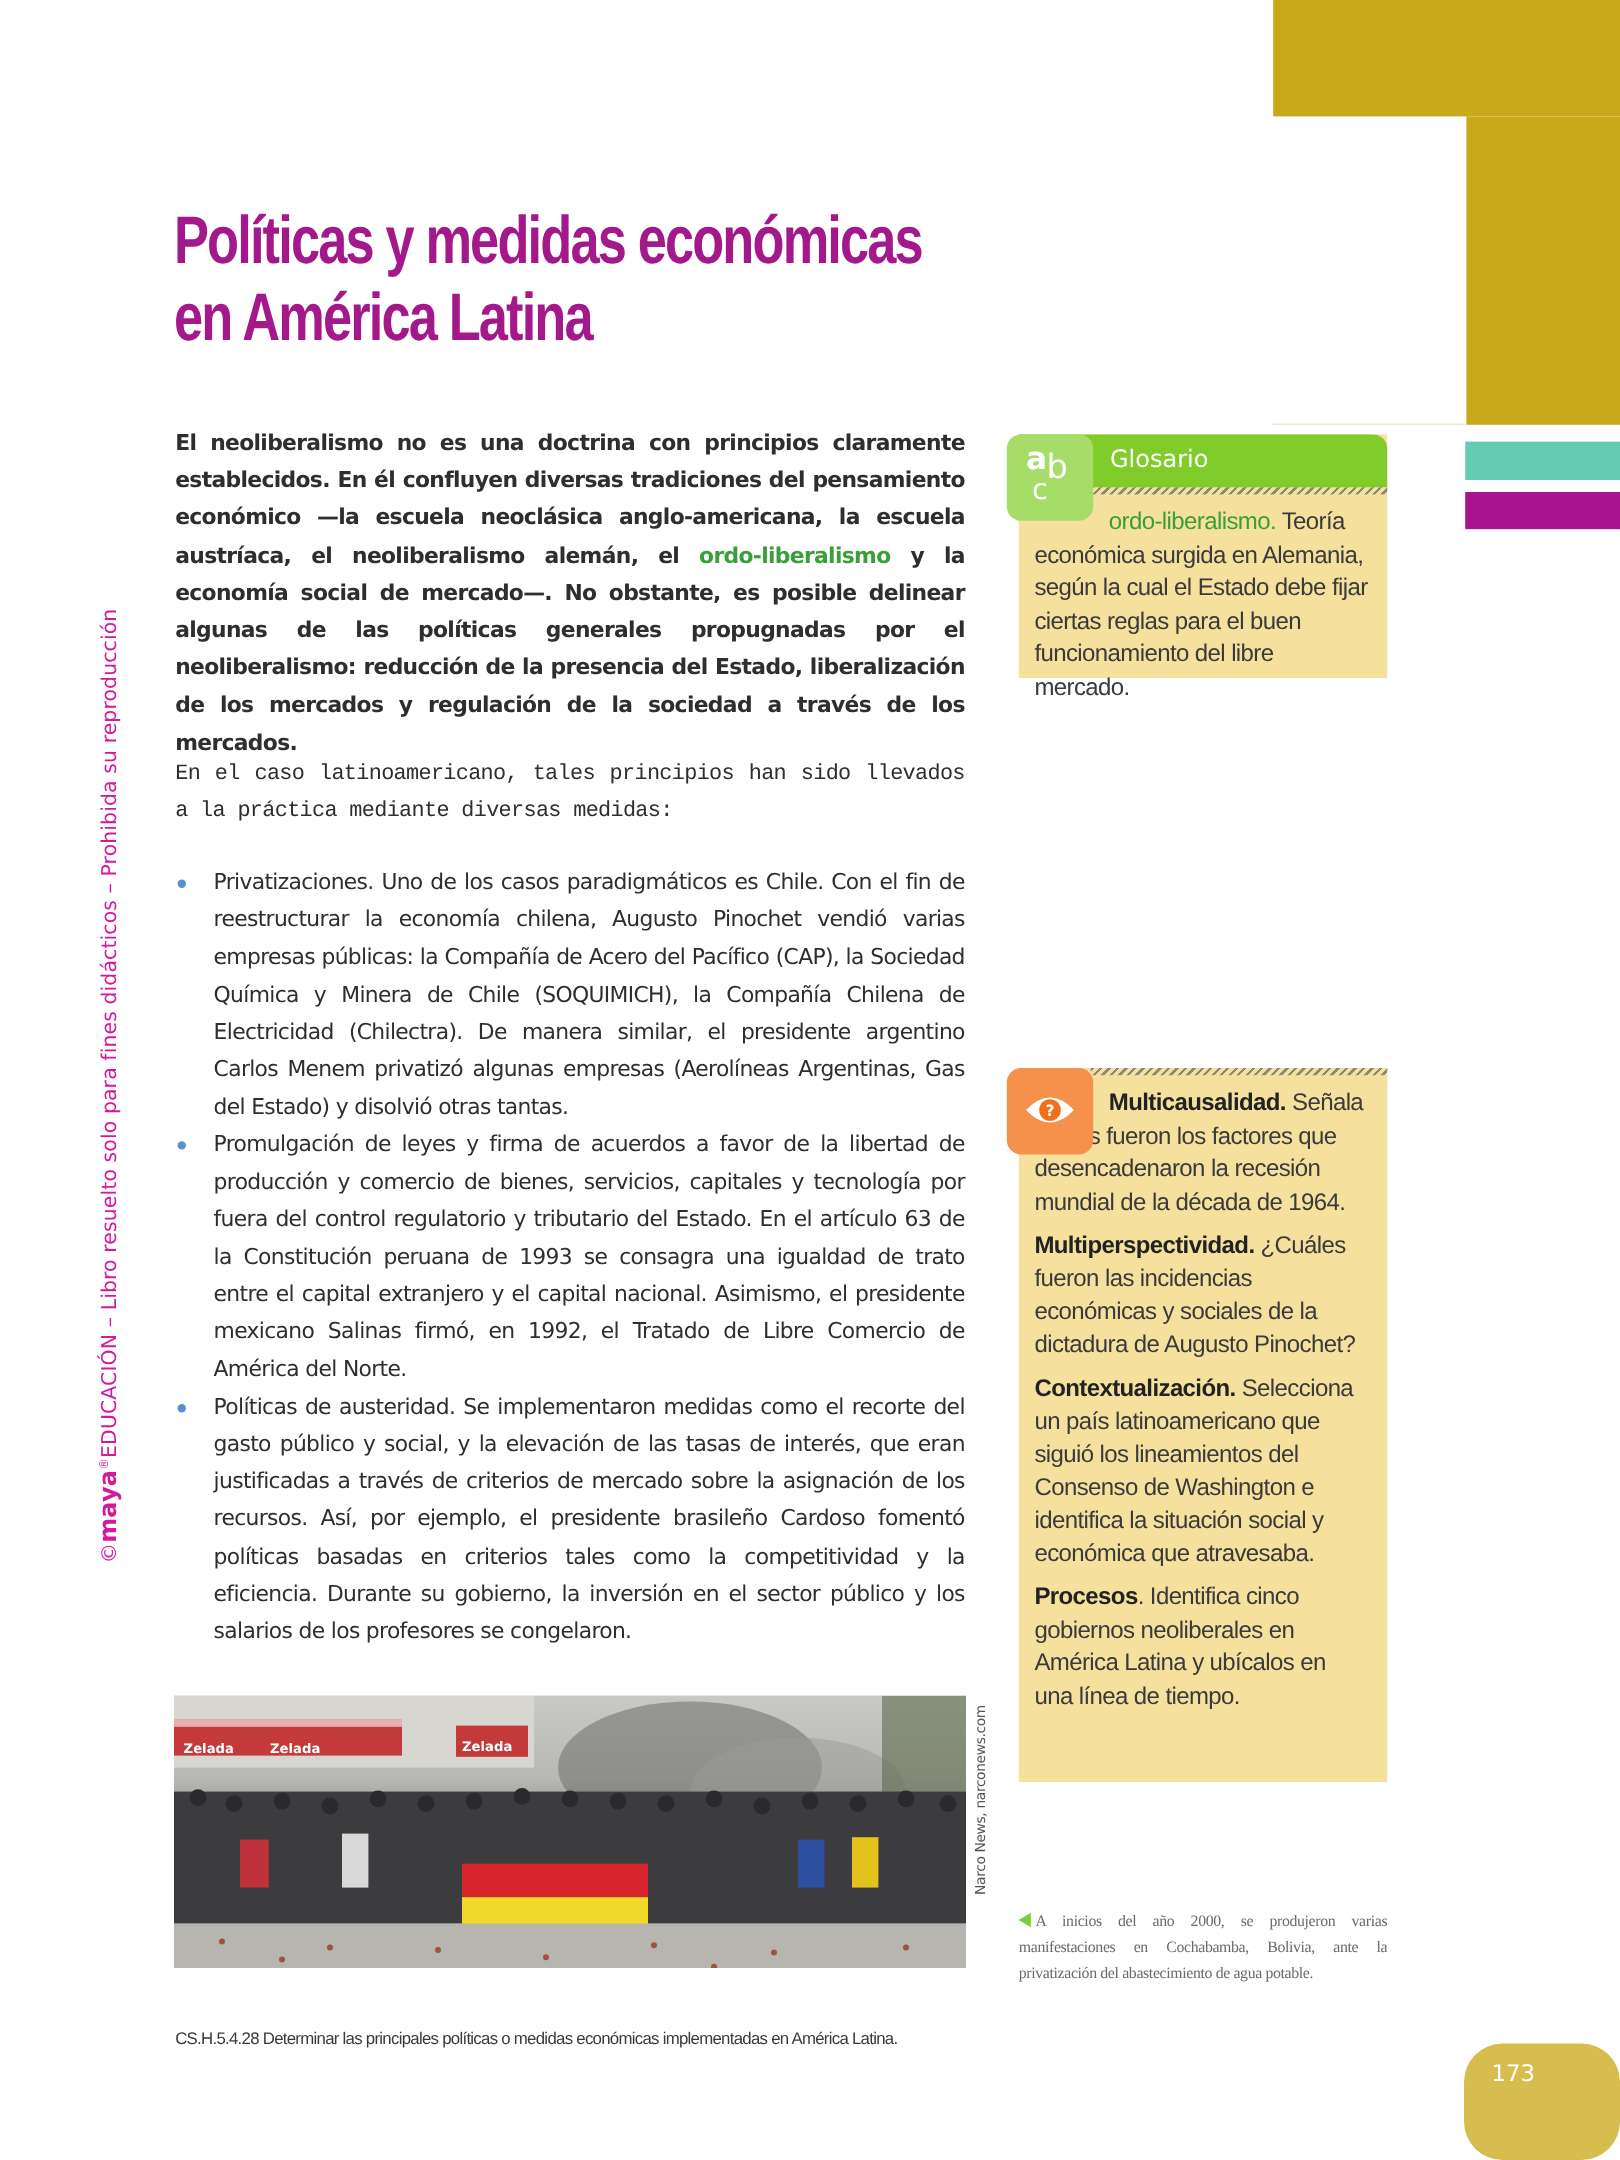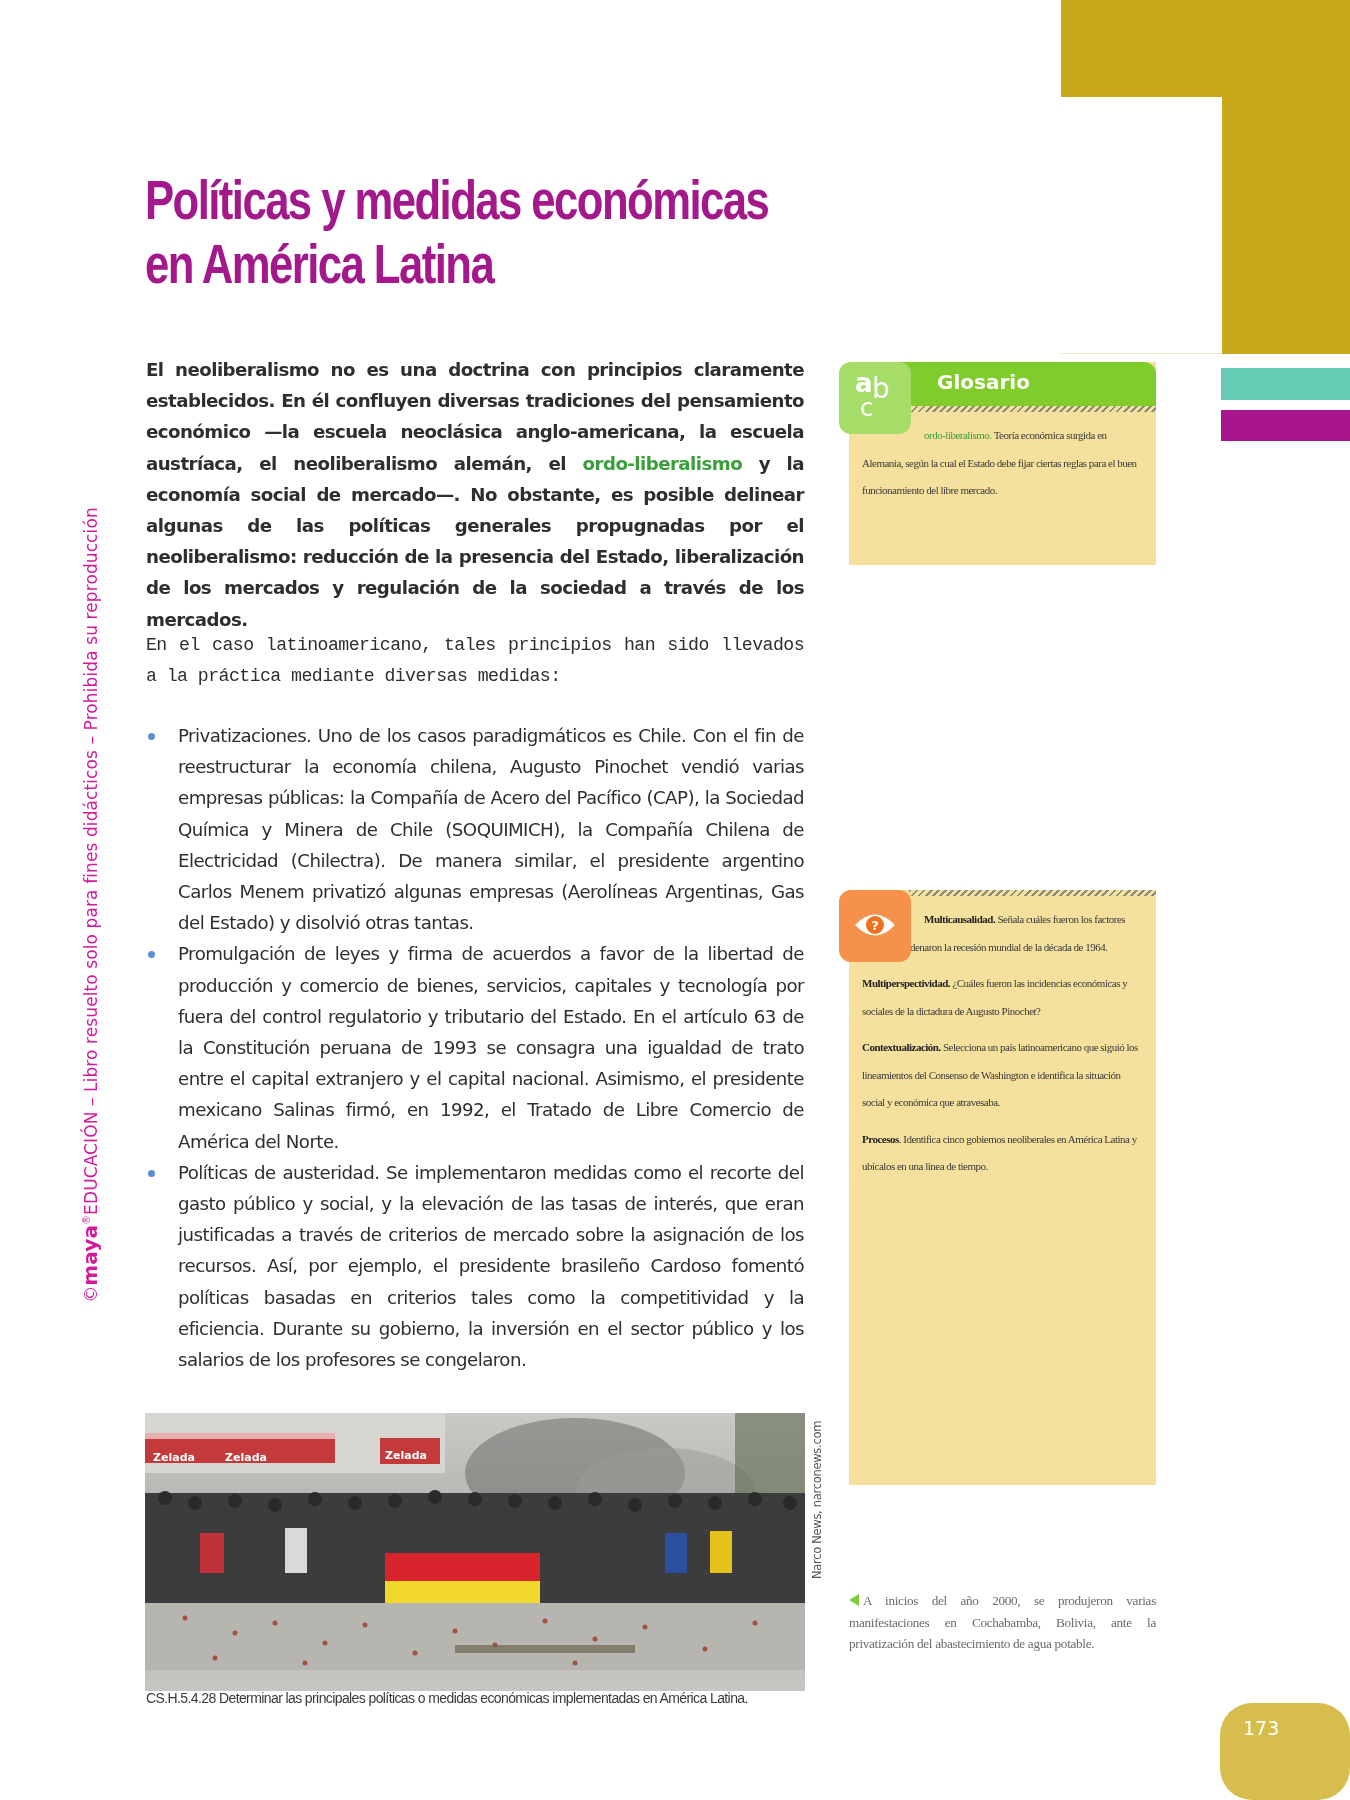--- a/index.html
+++ b/index.html
@@ -47,34 +47,34 @@
     transform: translate(-50%, -50%) rotate(-90deg);
     white-space: nowrap; font-family: "DejaVu Sans", sans-serif;
     font-size: 17px; color: #d4199b; letter-spacing: 0.1px;
   }
   .watermark .brand { font-weight: bold; font-size: 20px; }
   .watermark .reg { font-size: 10px; vertical-align: super; }
 
   .sidebox { position: absolute; left: 849px; width: 307px; background: #f5e09d; }
   .sidebox .hdr { position: relative; height: 44px; border-radius: 0 12px 0 0; }
   .sidebox .hdr-title {
-    position: absolute; left: 88px; top: 8px;
-    font-family: "DejaVu Sans", sans-serif; font-weight: bold; font-size: 20px; color: #ffffff;
+    position: absolute; left: 76px; top: 8px;
+    font-family: "DejaVu Sans", sans-serif; font-weight: normal; font-size: 20px; color: #ffffff;
   }
   .sidebox .hatch {
     height: 6px;
     background: repeating-linear-gradient(135deg, #8a8a7a 0 2px, transparent 2px 5px);
     margin-left: 60px;
   }
   .sidebox .badge {
     position: absolute; left: -10px; top: 0; width: 72px; height: 72px; border-radius: 12px;
   }
   .sidebox .content {
     padding: 10px 16px 10px 13px;
-    font-family: Liberation Serif, serif; font-size: 11px; line-height: 27.5px;
+    font-family: Liberation Sans, sans-serif; font-size: 20px; line-height: 27.5px;
     color: #3a3a3a; letter-spacing: -0.5px;
   }
   .sidebox .content p { margin: 0 0 9px 0; }
   .sidebox .content .first { text-indent: 62px; }
   .sidebox .content b { color: #222; font-weight: bold; }
 
   .glosario { top: 362px; height: 203px; }
   .glosario .hdr { background: #80cc2a; }
   .glosario .badge { background: #a6dc68; }
   .glosario .hatch { background-color: #f5e09d; }
@@ -84,21 +84,21 @@
   .abc-icon .b { position: absolute; left: 33px; top: 10px; font-size: 28px; }
   .abc-icon .c { position: absolute; left: 21px; top: 32px; font-size: 24px; }
 
   .indagacion { top: 890px; height: 595px; }
   .indagacion .hdr { background: #f0711d; }
   .indagacion .badge { background: #f5914a; }
   .indagacion .hatch { background-color: #f5e09d; }
   .eye-icon { position: absolute; left: 14px; top: 20px; width: 44px; height: 30px; }
 
   .photo {
-    position: absolute; left: 145px; top: 1413px; width: 660px; height: 278px; overflow: hidden;
+    position: absolute; left: 145px; top: 1413px; width: 660px; height: 227px; overflow: hidden;
     background: linear-gradient(180deg, #c9c9c6 0%, #b8b8b4 30%, #8f918c 48%, #b3b2ae 62%, #c7c6c1 100%);
   }
   .credit {
     position: absolute; left: 817px; top: 1500px;
     transform: translate(-50%, -50%) rotate(-90deg);
     white-space: nowrap; font-family: "DejaVu Sans", sans-serif; font-size: 11.5px; color: #555;
     letter-spacing: -0.3px;
   }
   .caption {
     position: absolute; left: 849px; top: 1590px; width: 307px;

